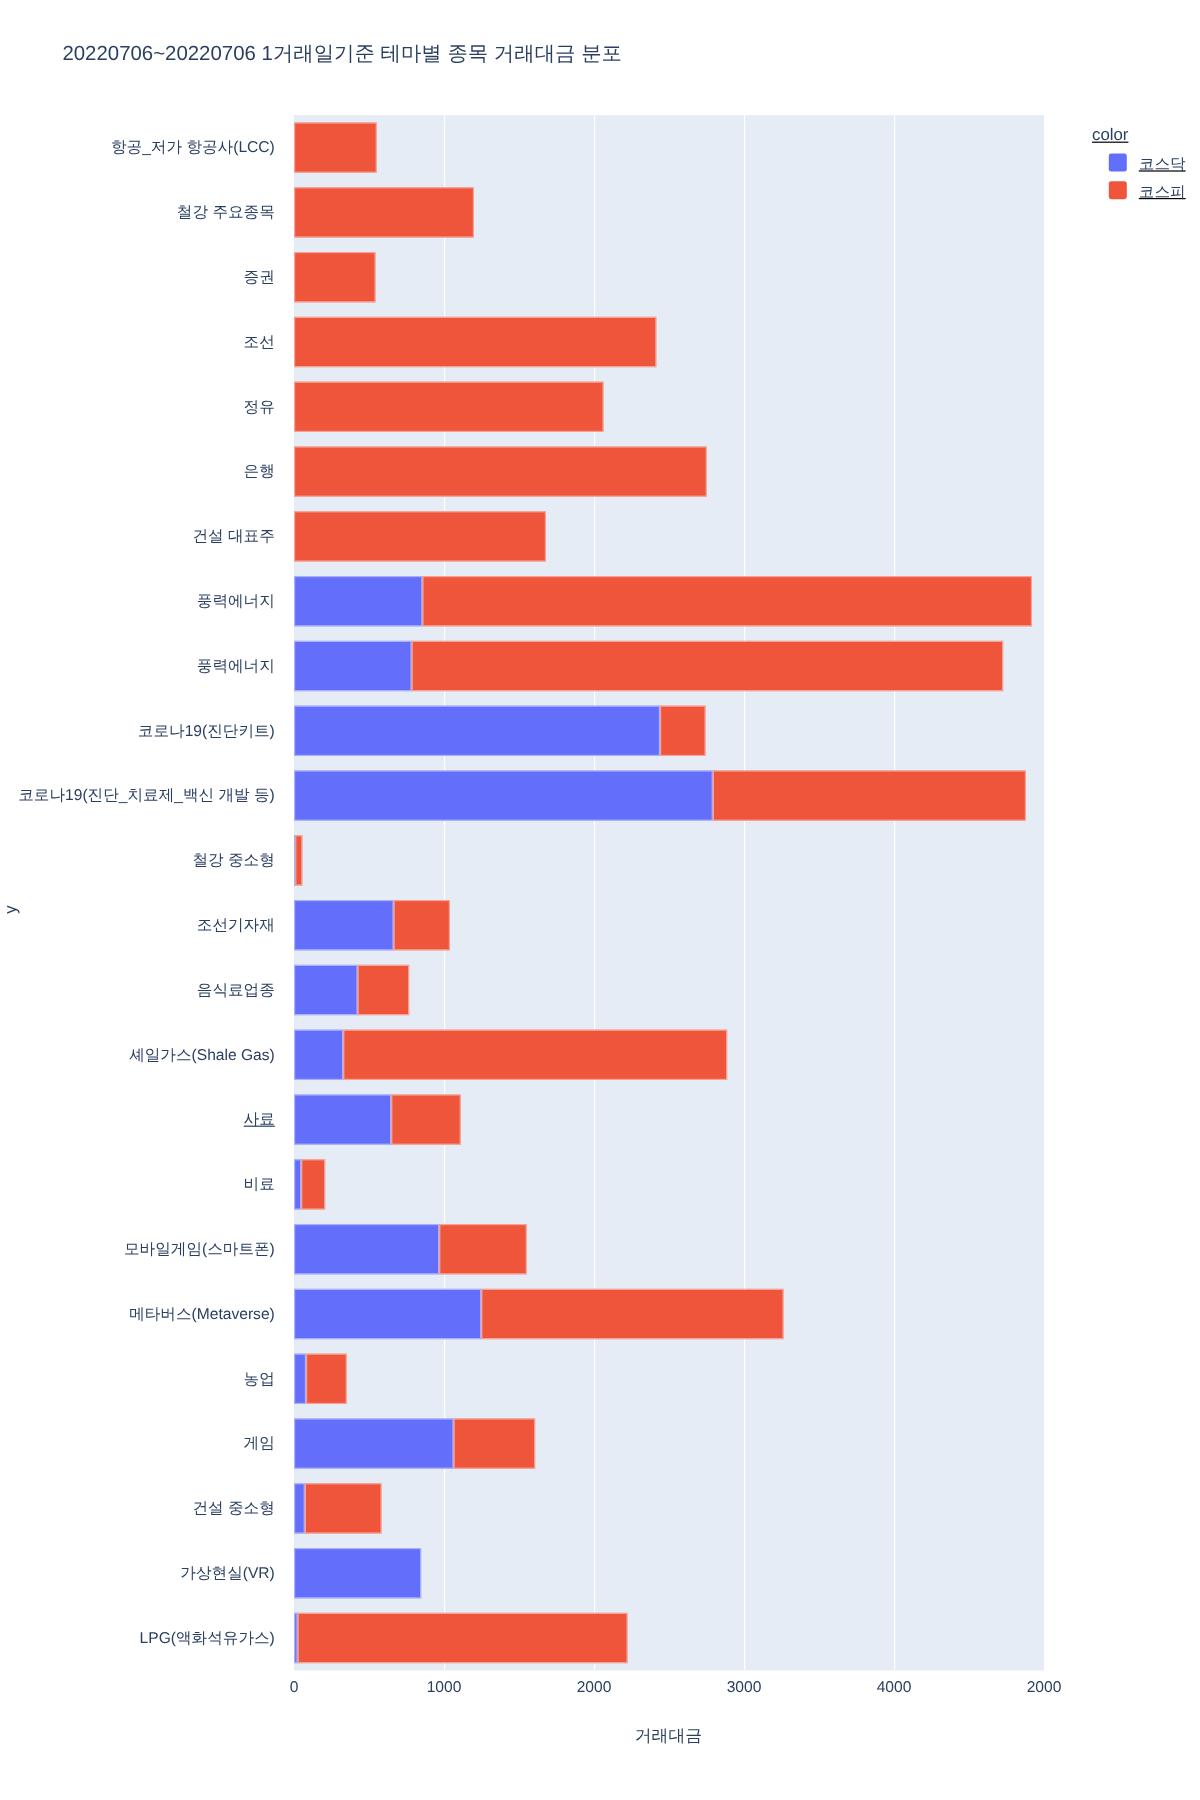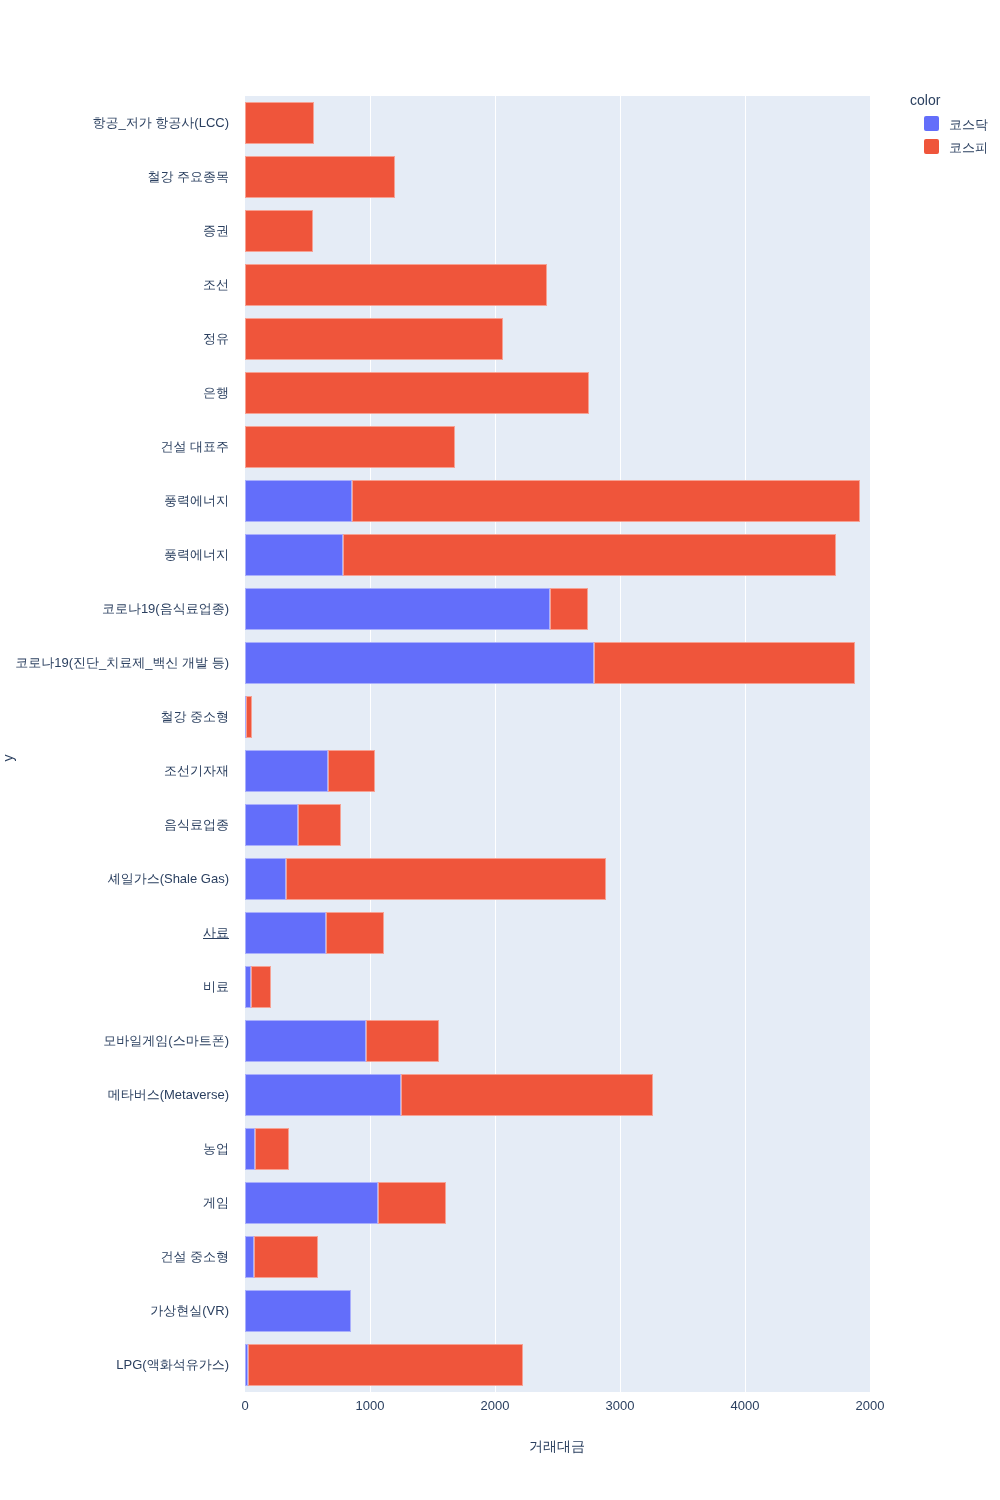--- a/index.html
+++ b/index.html
@@ -90,22 +90,23 @@
     position: absolute;
     left: 557px; top: 1438px;
     font-size: 14px;
     color: #2a3f5f;
     transform: translateX(-50%);
     white-space: nowrap;
   }
   
   #legend {
     position: absolute;
-    left: 910px; top: 92px;
+    left: 910px; top: 104px;
     width: 90px;
+    text-decoration: underline;
   }
   #legend-title {
     font-size: 14px;
     color: #2a3f5f;
     margin-bottom: 8px;
   }
   .legend-item {
     display: flex;
     align-items: flex-start;
     margin-bottom: 5px;
@@ -121,20 +122,21 @@
     font-size: 13px;
     color: #2a3f5f;
     white-space: nowrap;
   }
 </style>
 </head>
 <body>
 
 <div id="chart-root">
 
+  <div id="chart-title">20220706~20220706 1거래일기준 테마별 종목 거래대금 분포</div>
 
   <div id="plot-area">
     <div id="grid-layer">
         <div class="gridline" style="left: 125px;"></div>
         <div class="gridline" style="left: 250px;"></div>
         <div class="gridline" style="left: 375px;"></div>
         <div class="gridline" style="left: 500px;"></div>
         <div class="gridline" style="left: 625px;"></div>
       </div>
     <div id="bars-layer">
@@ -232,21 +234,21 @@
   <div id="y-labels">
       <div class="y-label" style="top: 27px;">항공_저가 항공사(LCC)</div>
       <div class="y-label" style="top: 81px;">철강 주요종목</div>
       <div class="y-label" style="top: 135px;">증권</div>
       <div class="y-label" style="top: 189px;">조선</div>
       <div class="y-label" style="top: 243px;">정유</div>
       <div class="y-label" style="top: 297px;">은행</div>
       <div class="y-label" style="top: 351px;">건설 대표주</div>
       <div class="y-label" style="top: 405px; text-align: right;">풍력에너지</div>
       <div class="y-label" style="top: 459px;">풍력에너지</div>
-      <div class="y-label" style="top: 513px;">코로나19(음식료업종)</div>
+      <div class="y-label" style="top: 513px;">코로나19(진단키트)</div>
       <div class="y-label" style="top: 567px;">코로나19(진단_치료제_백신 개발 등)</div>
       <div class="y-label" style="top: 621px;">철강 중소형</div>
       <div class="y-label" style="top: 675px;">조선기자재</div>
       <div class="y-label" style="top: 729px;">음식료업종</div>
       <div class="y-label" style="top: 783px;">셰일가스(Shale Gas)</div>
       <div class="y-label" style="top: 837px; text-decoration: underline;">사료</div>
       <div class="y-label" style="top: 891px;">비료</div>
       <div class="y-label" style="top: 945px;">모바일게임(스마트폰)</div>
       <div class="y-label" style="top: 999px;">메타버스(Metaverse)</div>
       <div class="y-label" style="top: 1053px;">농업</div>

